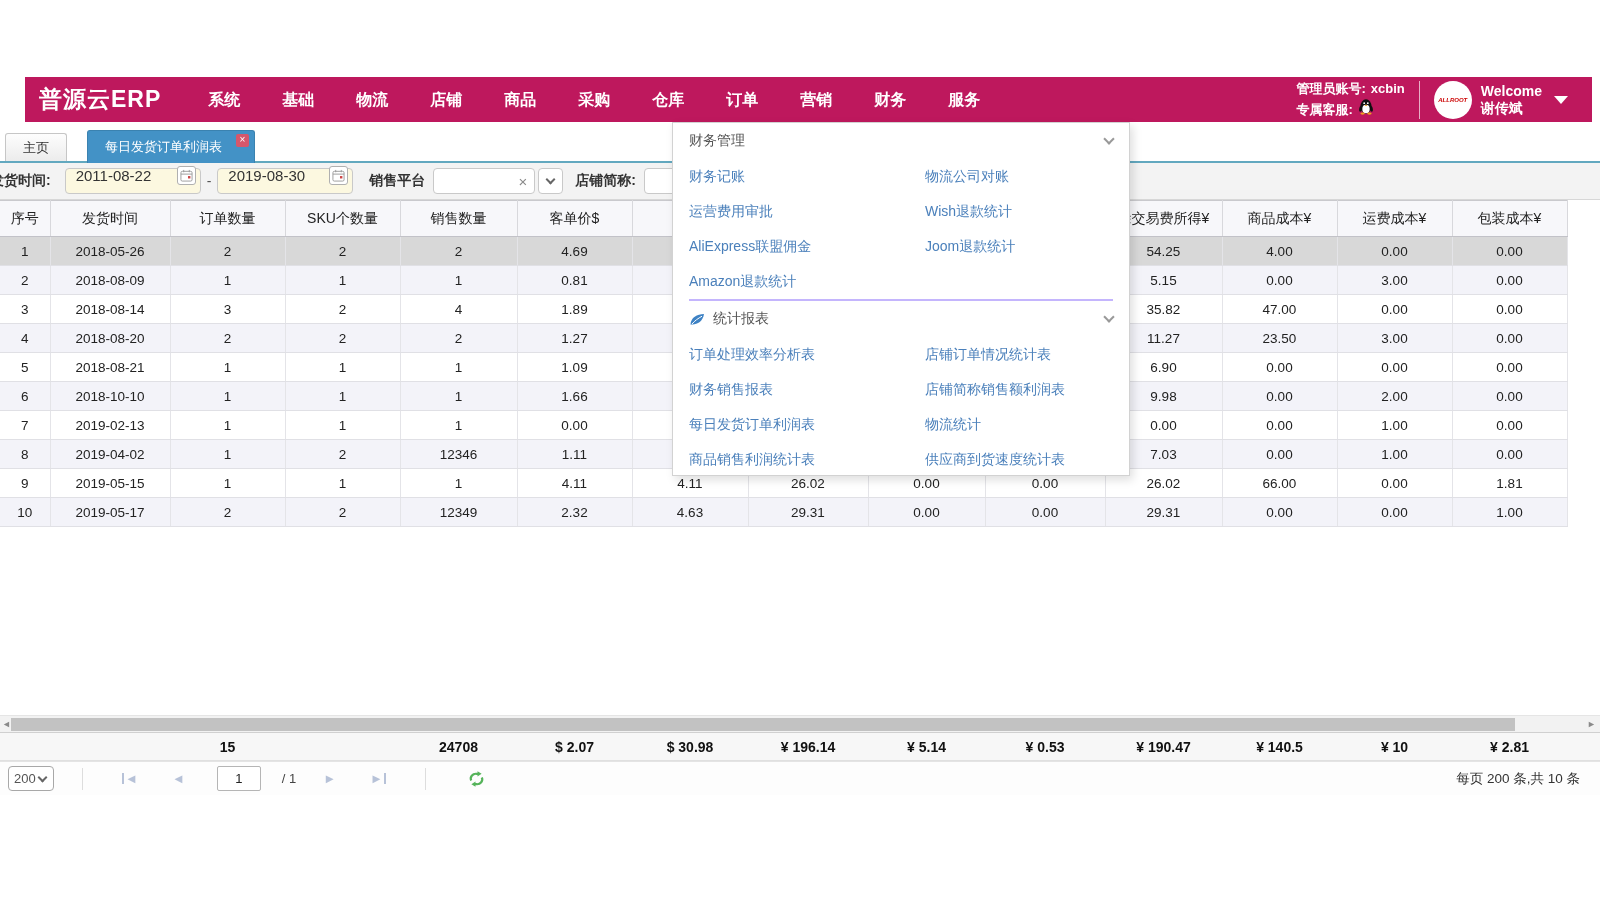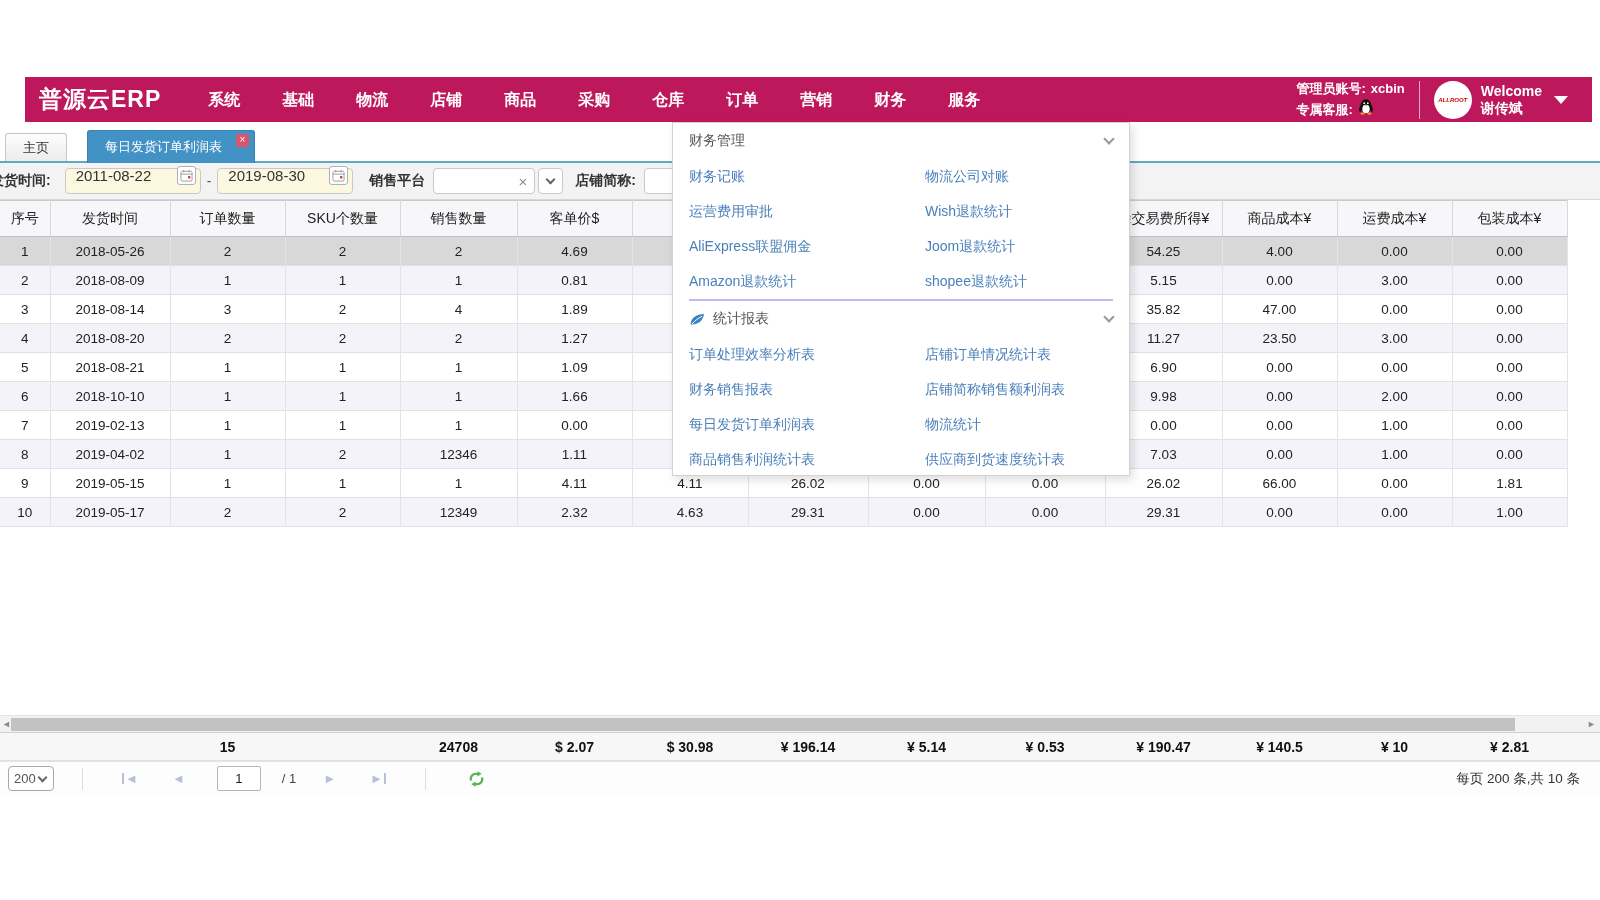--- a/index.html
+++ b/index.html
@@ -458,21 +458,20 @@
           <span class="chev"></span>
         </div>
         <div class="dd-items">
           <div class="dd-item">财务记账</div>
           <div class="dd-item">物流公司对账</div>
           <div class="dd-item">运营费用审批</div>
           <div class="dd-item">Wish退款统计</div>
           <div class="dd-item">AliExpress联盟佣金</div>
           <div class="dd-item">Joom退款统计</div>
           <div class="dd-item">Amazon退款统计</div>
-          <div class="dd-item">shopee退款统计</div>
         </div>
       </div>
       <div class="dd-section second">
         <div class="dd-header">
   <svg width="16" height="14" viewBox="0 0 16 14">
     <path d="M1.5 12.5C1.8 5.5 8 2 15 2c-1 7-6.5 10.5-11.5 10.5z" fill="#3e82c4"></path>
     <path d="M3 12C6 8.5 9 6.5 13 4.2" stroke="#fff" stroke-width="1" fill="none"></path>
   </svg>
 <span>统计报表</span>
           <span class="chev"></span>

